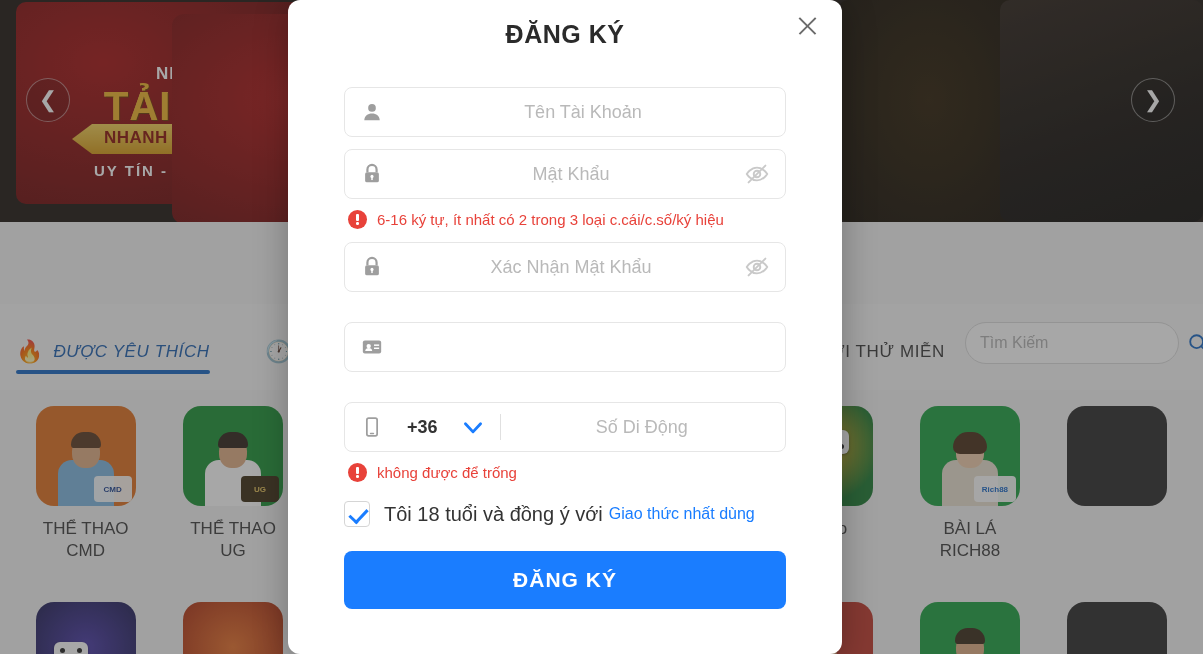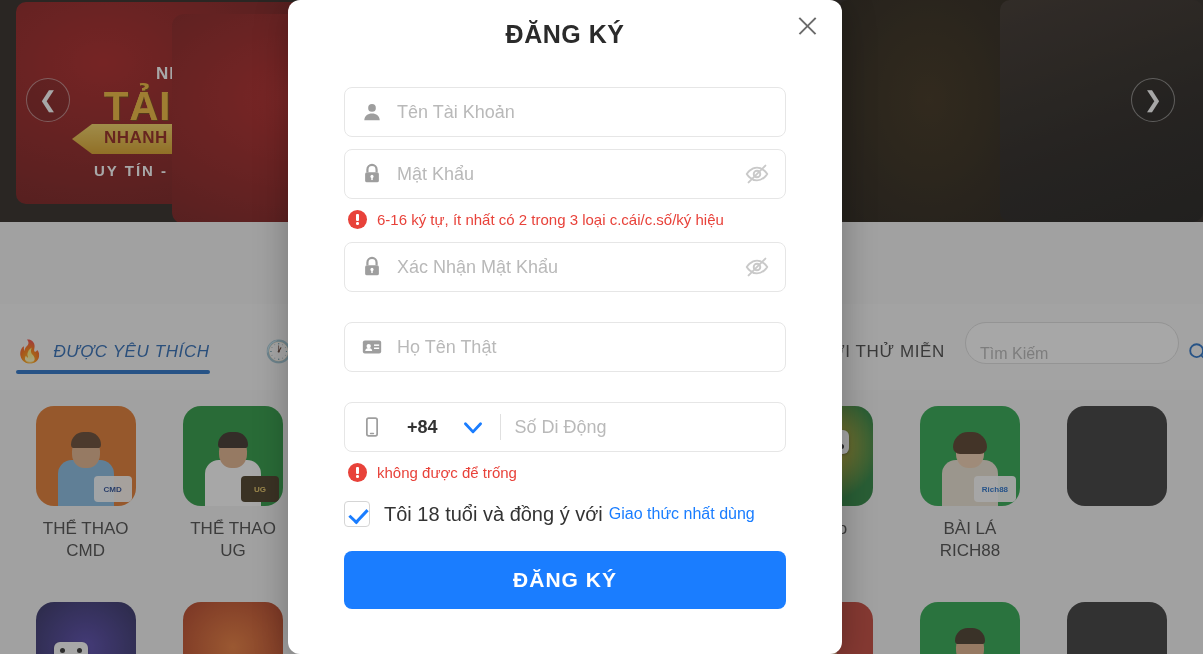--- a/index.html
+++ b/index.html
@@ -108,21 +108,21 @@
   .tab .t-emoji { font-size: 22px; line-height: 1; }
   .tab .t-label { font-size: 17px; letter-spacing: .6px; color: #3a3a3a; white-space: nowrap; }
   .tab.active .t-label { color: #1d5fb0; font-style: italic; }
   .tab.active:after {
     content: ""; position: absolute; left: 0; right: 0; bottom: 6px;
     height: 4px; border-radius: 2px; background: #1667c4;
   }
   .search-box {
     position: absolute; right: 24px; top: 18px; width: 214px; height: 42px;
     border: 1px solid #dcdcdc; border-radius: 21px; background: #fff;
-    display: flex; align-items: flex-end; padding: 0 14px;
+    display: flex; align-items: center; padding: 0 14px;
   }
   .search-box input {
     flex: 1; border: none; outline: none; font-size: 16px; color: #333;
     font-family: "Liberation Sans", sans-serif; background: transparent;
   }
   .search-box input::placeholder { color: #b3b3b3; }
   .mag { width: 22px; height: 22px; flex: none; }
 
   
   .grid {
@@ -177,21 +177,21 @@
 
   .form { padding: 0 56px; margin-top: 38px; }
 
   .field {
     height: 50px; border: 1px solid #e6e6e6; border-radius: 8px;
     display: flex; align-items: center; padding: 0 16px; background: #fff;
   }
   .field .fi { width: 22px; height: 22px; flex: none; margin-right: 14px; }
   .field input {
     flex: 1; border: none; outline: none; font-size: 18px; color: #333;
-    background: transparent; font-family: "Liberation Sans", sans-serif;
+    background: transparent; font-family: "Liberation Sans", sans-serif; text-align: center;
   }
   .field input::placeholder { color: #b9b9b9; }
   .eye { width: 24px; height: 24px; flex: none; cursor: pointer; }
 
   .err { display: flex; align-items: center; gap: 10px; margin: 9px 0 0 4px; height: 22px; }
   .err-ico {
     width: 19px; height: 19px; border-radius: 50%; background: #e8423a; flex: none;
     position: relative;
   }
   .err-ico:before {
@@ -492,32 +492,31 @@
 
       
       <div class="field">
         <svg class="fi" viewBox="0 0 24 24">
           <rect x="2" y="5" width="20" height="14" rx="2.2" fill="#9e9e9e"></rect>
           <circle cx="8.4" cy="11" r="2.4" fill="#fff"></circle>
           <path d="M4.6 16.4c0-2.1 1.7-3.2 3.8-3.2s3.8 1.1 3.8 3.2z" fill="#fff"></path>
           <rect x="14.2" y="9.2" width="5.6" height="1.6" fill="#fff"></rect>
           <rect x="14.2" y="12.6" width="5.6" height="1.6" fill="#fff"></rect>
         </svg>
-        <input type="text" placeholder="Họ Tên Thật" style="">
       </div>
 
       <div class="gap-30"></div>
 
       
       <div class="field phone-field">
         <svg class="fi" viewBox="0 0 24 24">
           <rect x="6.4" y="2.4" width="11.2" height="19.2" rx="2" fill="none" stroke="#9e9e9e" stroke-width="1.9"></rect>
           <line x1="10.4" y1="19" x2="13.6" y2="19" stroke="#9e9e9e" stroke-width="1.6" stroke-linecap="round"></line>
         </svg>
-        <span class="cc">+84</span>
+        <span class="cc">+36</span>
         <svg class="chev" viewBox="0 0 24 24">
           <polyline points="5,9 12,16.5 19,9" fill="none" stroke="#1a7dff" stroke-width="2.6" stroke-linecap="round" stroke-linejoin="round"></polyline>
         </svg>
         <span class="vline"></span>
         <input type="text" placeholder="Số Di Động" style="">
       </div>
       <div class="err">
         <span class="err-ico"></span>
         <span class="err-text">không được để trống</span>
       </div>

